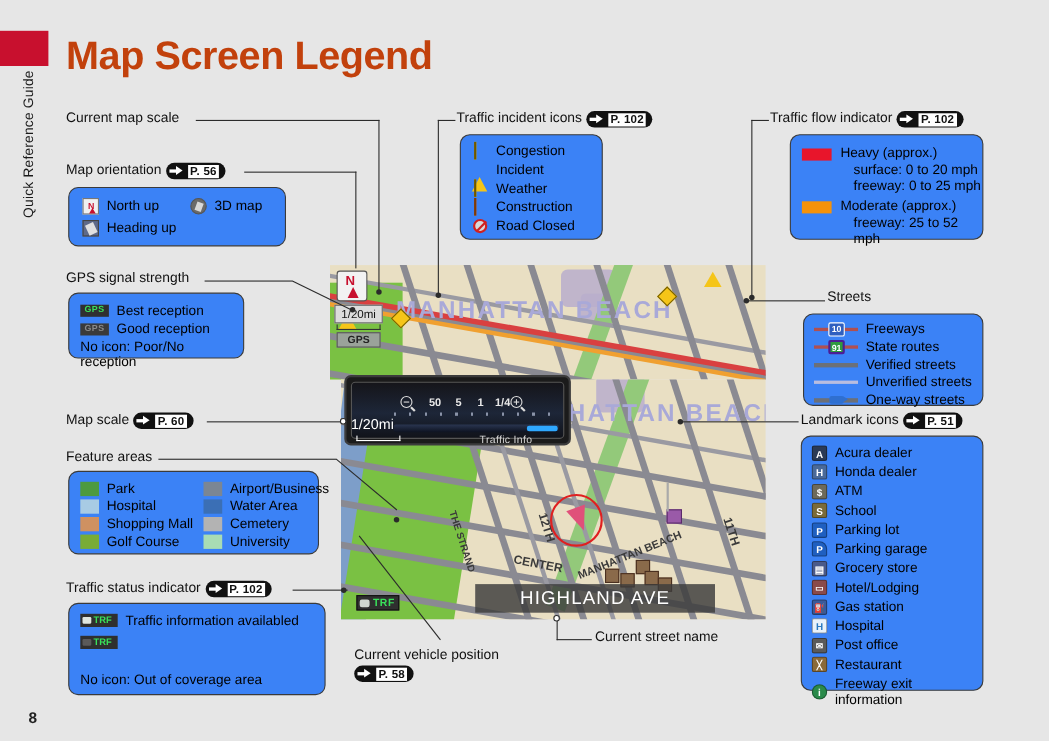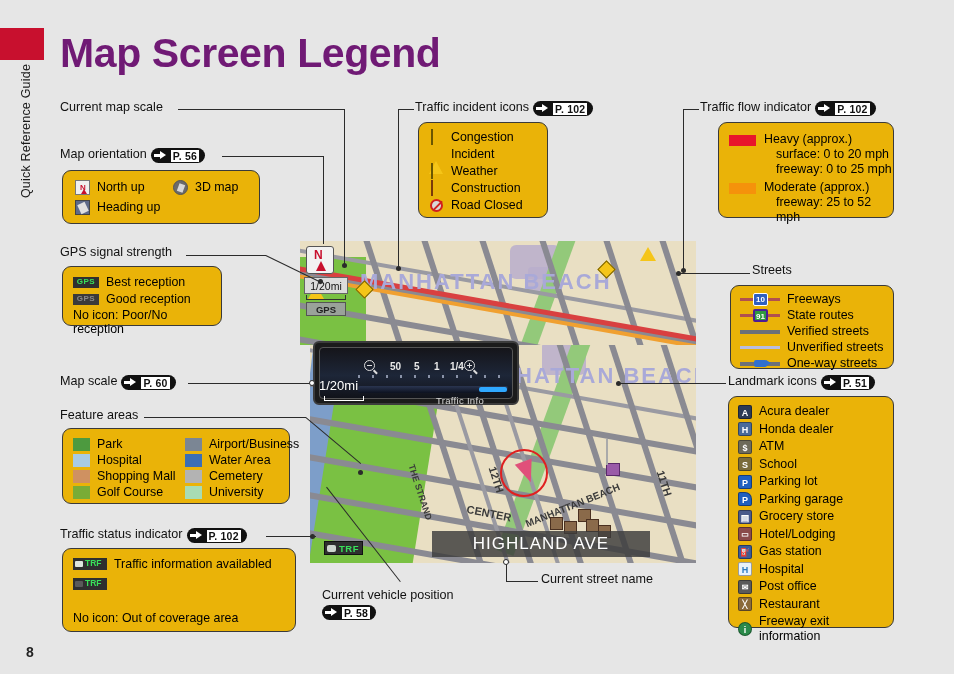--- a/index.html
+++ b/index.html
@@ -27,28 +27,28 @@
     white-space: nowrap;
   }
   #page-number {
     position: absolute; left: 26px; bottom: 14px;
     font-size: 14px; font-weight: bold; color: #222;
   }
 
   
   #title {
     position: absolute; left: 60px; top: 30px;
-    font-size: 41px; font-weight: bold; letter-spacing: -0.4px;
-    color: #701a75;
+    font-size: 36px; font-weight: bold; letter-spacing: -0.4px;
+    color: #c2410c;
   }
 
   
   .box {
     position: absolute;
-    background: #eab308;
+    background: #3b82f6;
     border: 1.6px solid #3a3a3a;
     border-radius: 9px;
     padding-left: 30px;
   }
   .lbl {
     position: absolute;
     font-size: 12.6px;
     color: #111;
     white-space: nowrap;
   }

